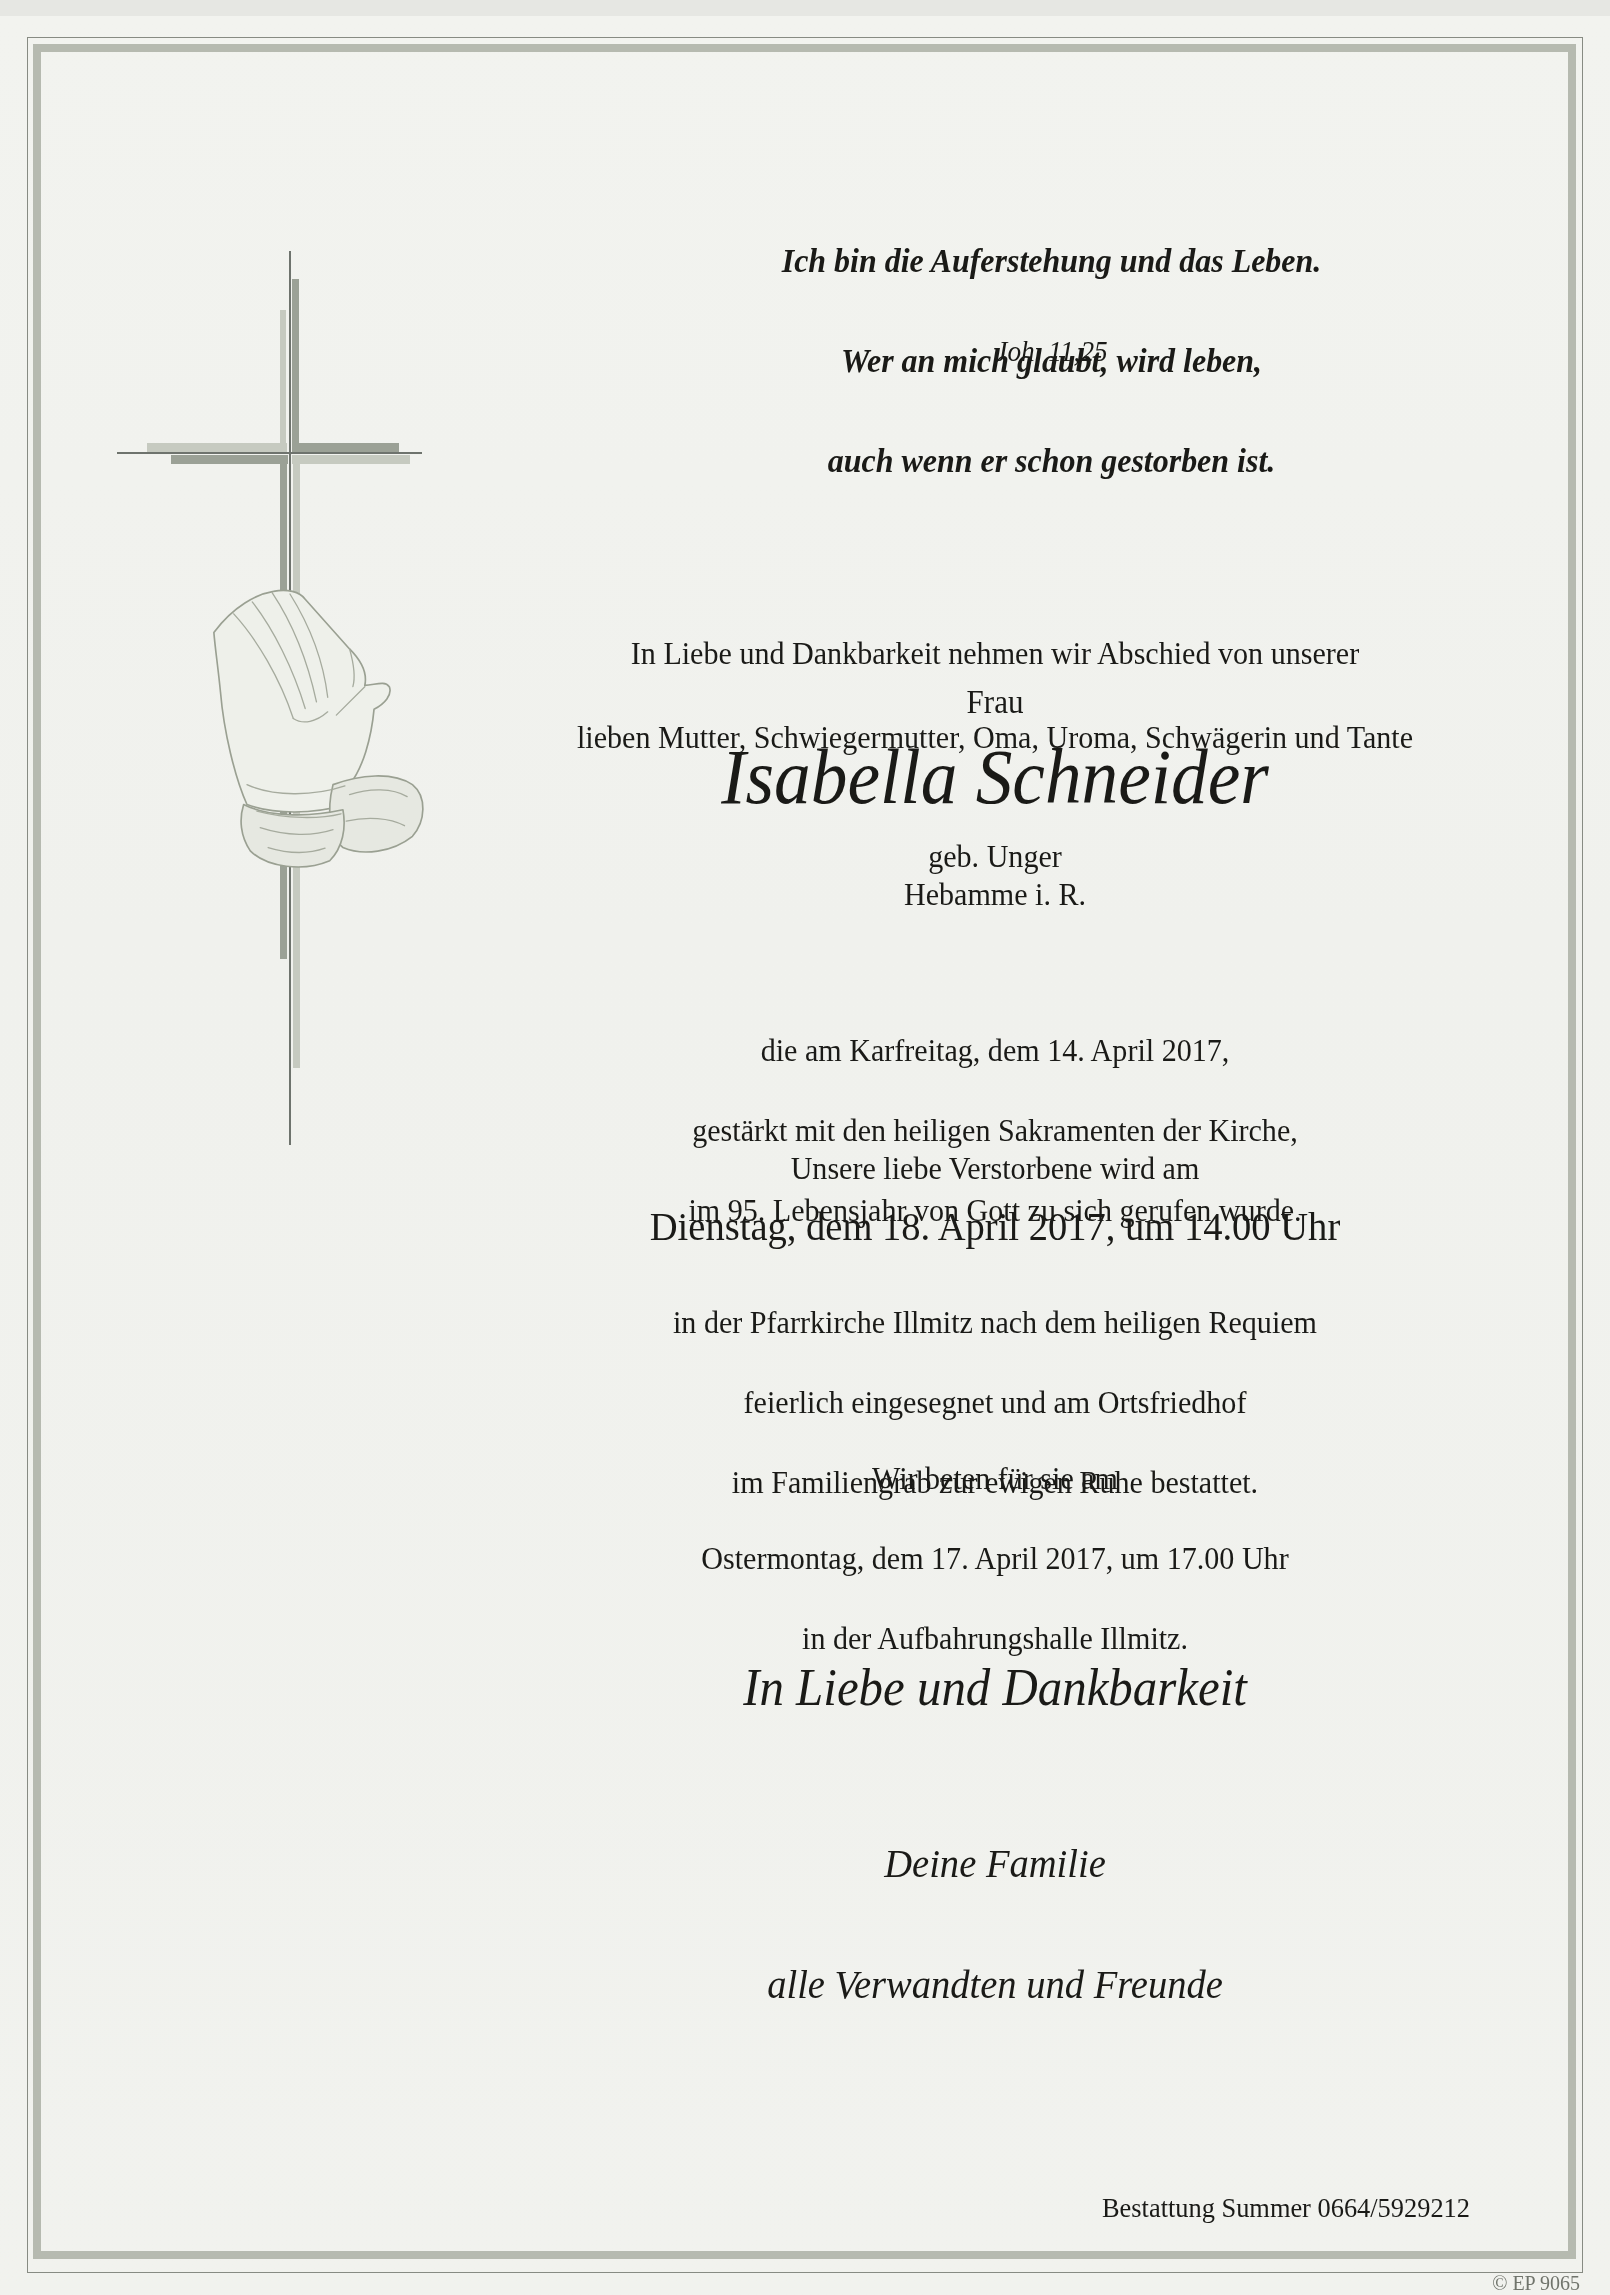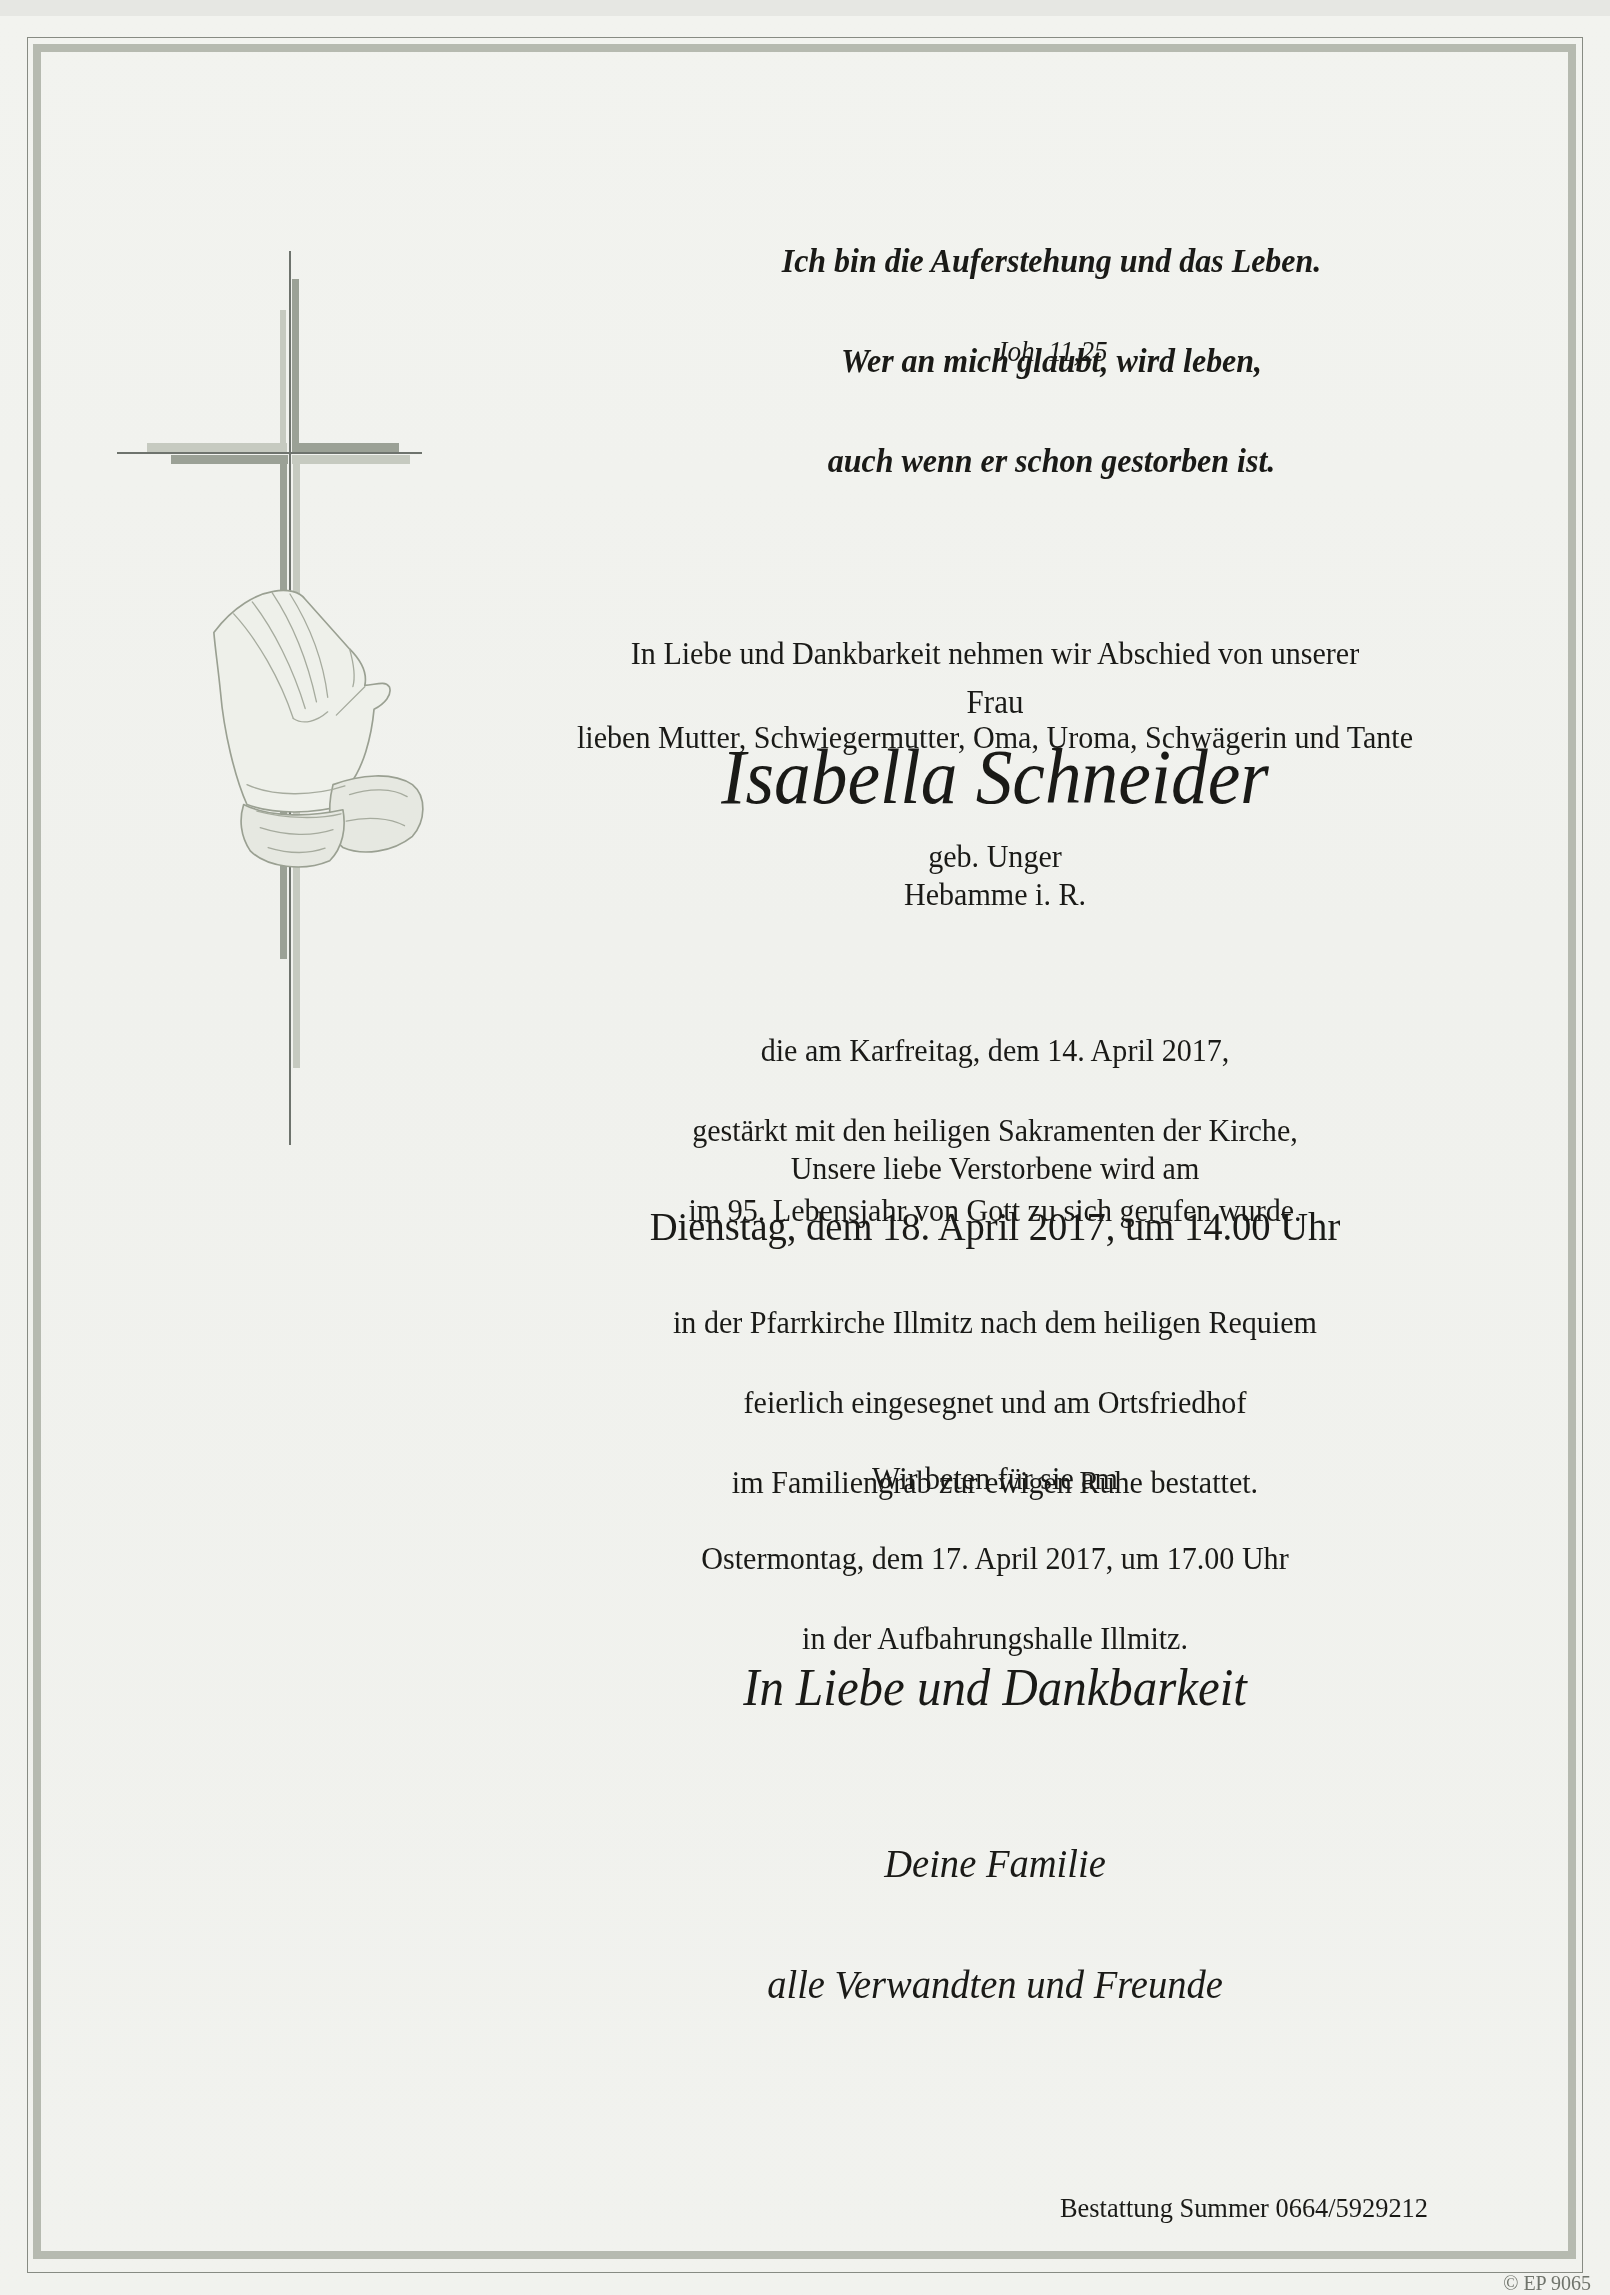--- a/index.html
+++ b/index.html
@@ -42,23 +42,23 @@
   .geb{top:820px;font-size:32px;line-height:40px;}
   .heb{top:858px;font-size:32px;line-height:40px;}
   .died{top:974px;font-size:32px;line-height:40px;}
   .unsere{top:1132px;font-size:32px;line-height:40px;}
   .dienstag{top:1186px;font-size:41px;line-height:48px;}
   .requiem{top:1246px;font-size:32px;line-height:40px;}
   .prayer{top:1402px;font-size:32px;line-height:40px;}
   .closing{top:1641px;font-size:52px;line-height:61px;font-style:italic;}
   .deine{top:1823px;font-size:41px;line-height:49px;font-style:italic;}
   .alle{top:1944px;font-size:41px;line-height:49px;font-style:italic;}
-  .funeralhome{position:absolute;left:1060px;top:2176px;font-size:26.4px;line-height:32px;
+  .funeralhome{position:absolute;left:1102px;top:2176px;font-size:26.4px;line-height:32px;
     text-align:left;transform:none;}
-  .credit{position:absolute;right:20px;top:2255px;font-size:20px;line-height:24px;
+  .credit{position:absolute;right:31px;top:2255px;font-size:20px;line-height:24px;
     color:#70746c;text-align:left;transform:none;}
 </style>
 </head>
 <body>
 
 <div class="page">
 
   <div class="frame-outer"></div>
   <div class="frame-inner"></div>
 

